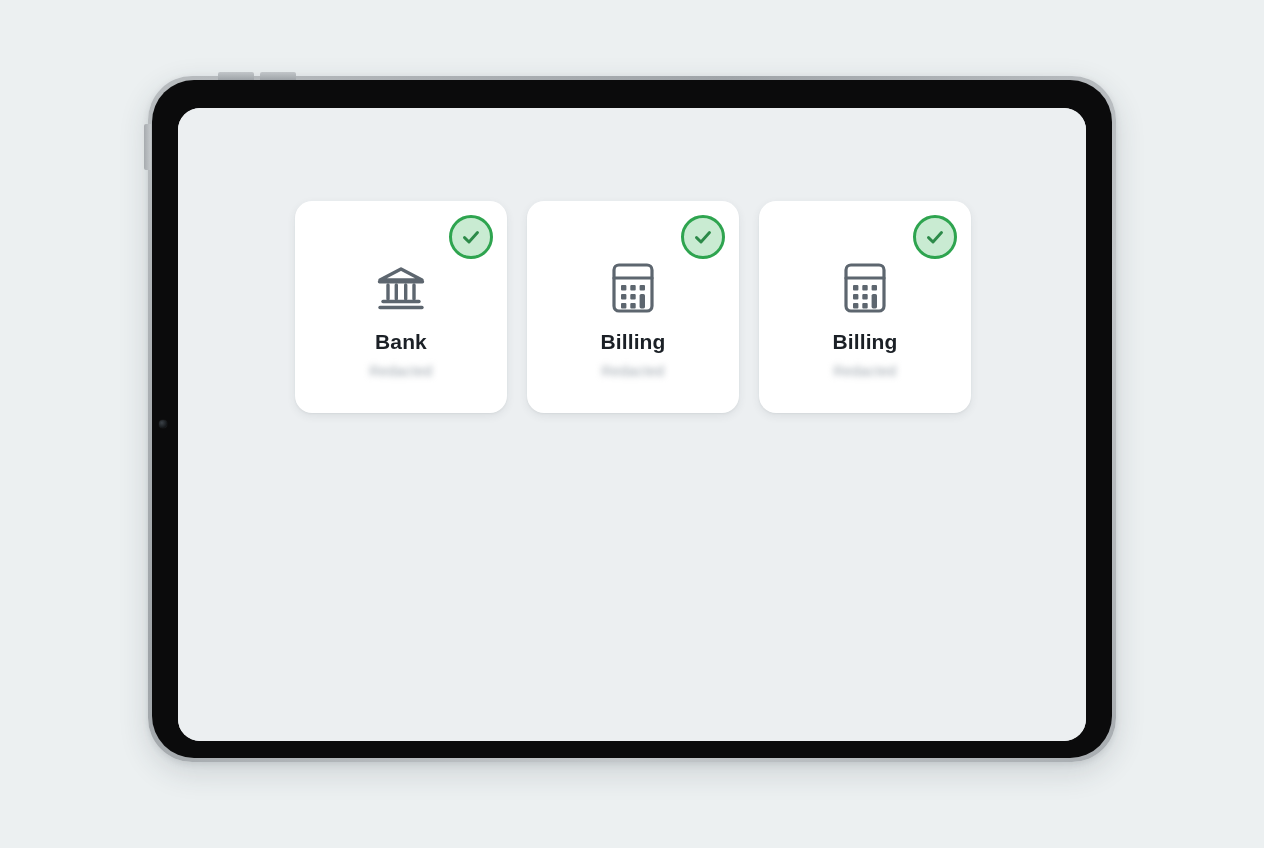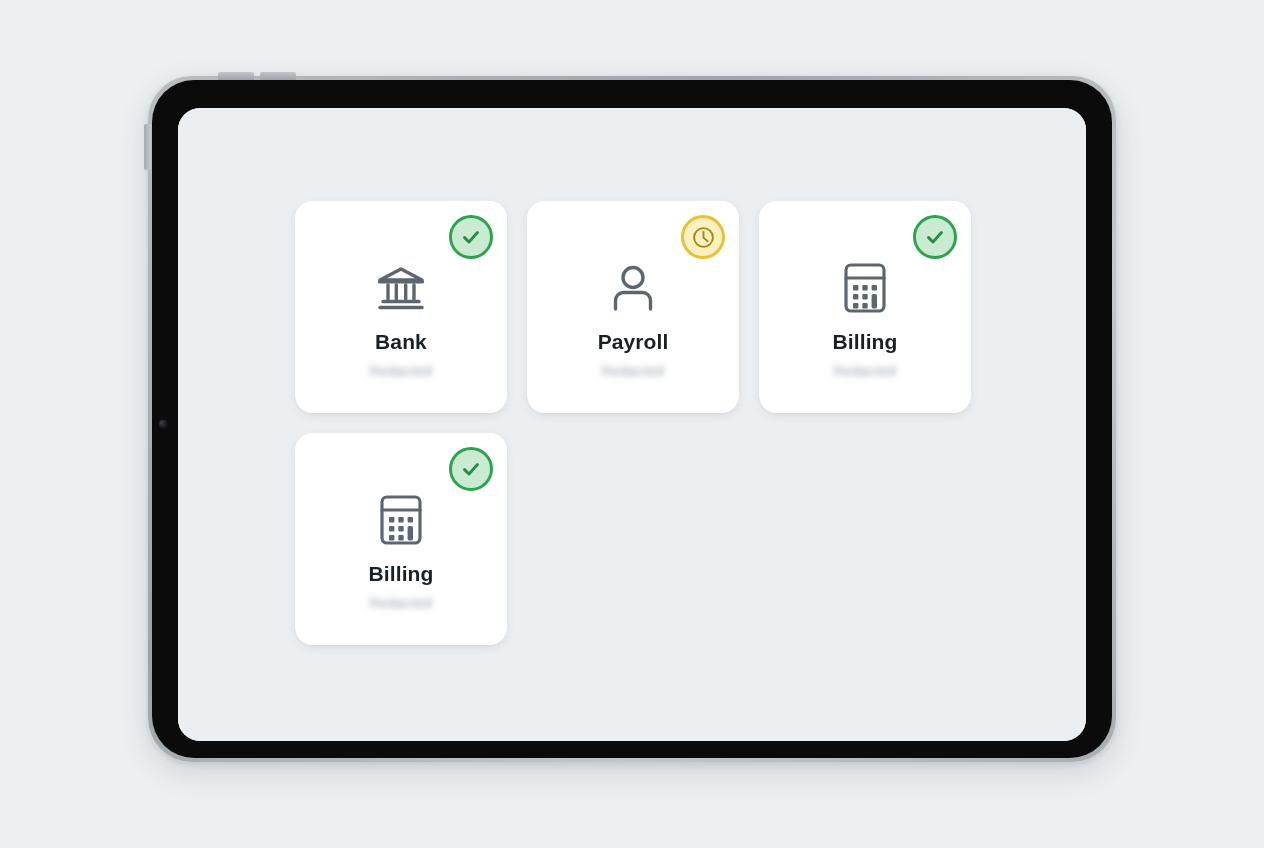--- a/index.html
+++ b/index.html
@@ -195,38 +195,20 @@
             <div class="app-icon">
               <svg width="50" height="46" viewBox="0 0 50 46" fill="none" stroke="currentColor" stroke-width="3.4" stroke-linecap="round" stroke-linejoin="round">
       <path d="M4 15 L25 4 L46 15 Z"></path>
       <path d="M3.5 16.8 H46.5"></path>
       <path d="M12 20 V34 M20.3 20 V34 M29.7 20 V34 M38 20 V34"></path>
       <path d="M7 36.5 H43"></path>
       <path d="M4 42.5 H46"></path>
     </svg>
             </div>
             <div class="card-title">Bank</div>
-            <div class="card-subtitle">Redacted</div>
-          </div>
-          <div class="int-card">
-            <div class="status-badge pending" title="Pending">
-              <span>
-                <svg width="23" height="23" viewBox="0 0 23 23" fill="none" stroke="#a8860f" stroke-width="1.9" stroke-linecap="round" stroke-linejoin="round">
-      <circle cx="11.5" cy="11.5" r="9.4"></circle>
-      <path d="M11.5 5.6 V11.8 L15.7 15.2"></path>
-    </svg>
-              </span>
-            </div>
-            <div class="app-icon">
-              <svg width="46" height="48" viewBox="0 0 46 48" fill="none" stroke="currentColor" stroke-width="3.4" stroke-linecap="round" stroke-linejoin="round">
-      <circle cx="23" cy="13.5" r="10"></circle>
-      <path d="M5.5 45 V36.5 a8 8 0 0 1 8 -8 h19 a8 8 0 0 1 8 8 V45"></path>
-    </svg>
-            </div>
-            <div class="card-title">Payroll</div>
             <div class="card-subtitle">Redacted</div>
           </div>
           <div class="int-card">
             <div class="status-badge connected" title="Connected">
               <span>
                 <svg width="22" height="22" viewBox="0 0 22 22" fill="none" stroke="#2c8a49" stroke-width="2.9" stroke-linecap="round" stroke-linejoin="round">
       <path d="M4.5 11.6 L9 16 L17.5 6.5"></path>
     </svg>
               </span>
             </div>

